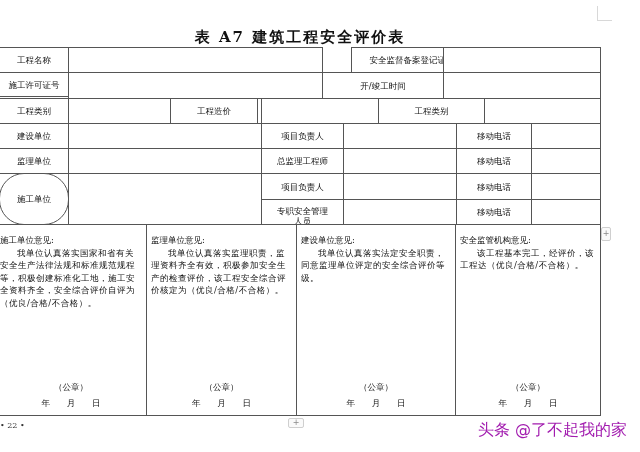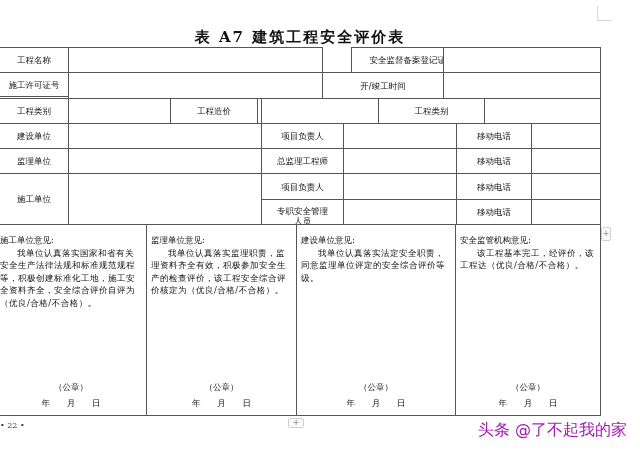--- a/index.html
+++ b/index.html
@@ -59,21 +59,21 @@
   <div class="cell" style="left:456px;top:123px;width:76px;height:26px;">移动电话</div>
   <div class="cell value" style="left:531px;top:123px;width:70px;height:26px;"></div>
 
   <div class="cell" style="left:-1px;top:148px;width:70px;height:26px;">监理单位</div>
   <div class="cell value" style="left:68px;top:148px;width:194px;height:26px;"></div>
   <div class="cell" style="left:261px;top:148px;width:83px;height:26px;">总监理工程师</div>
   <div class="cell value" style="left:343px;top:148px;width:114px;height:26px;"></div>
   <div class="cell" style="left:456px;top:148px;width:76px;height:26px;">移动电话</div>
   <div class="cell value" style="left:531px;top:148px;width:70px;height:26px;"></div>
 
-  <div class="cell" style="left:-1px;top:173px;width:70px;height:52px;">施工单位</div>
+  <div class="cell" style="left:-1px;top:173px;width:70px;height:52px;border-radius:25px;">施工单位</div>
   <div class="cell value" style="left:68px;top:173px;width:194px;height:52px;"></div>
   <div class="cell" style="left:261px;top:173px;width:83px;height:27px;">项目负责人</div>
   <div class="cell value" style="left:343px;top:173px;width:114px;height:27px;"></div>
   <div class="cell" style="left:456px;top:173px;width:76px;height:27px;">移动电话</div>
   <div class="cell value" style="left:531px;top:173px;width:70px;height:27px;"></div>
 
   <div class="cell" style="left:261px;top:199px;width:83px;height:26px;padding:16px 14px;">专职安全管理人员</div>
   <div class="cell value" style="left:343px;top:199px;width:114px;height:26px;"></div>
   <div class="cell" style="left:456px;top:199px;width:76px;height:26px;">移动电话</div>
   <div class="cell value" style="left:531px;top:199px;width:70px;height:26px;"></div>

